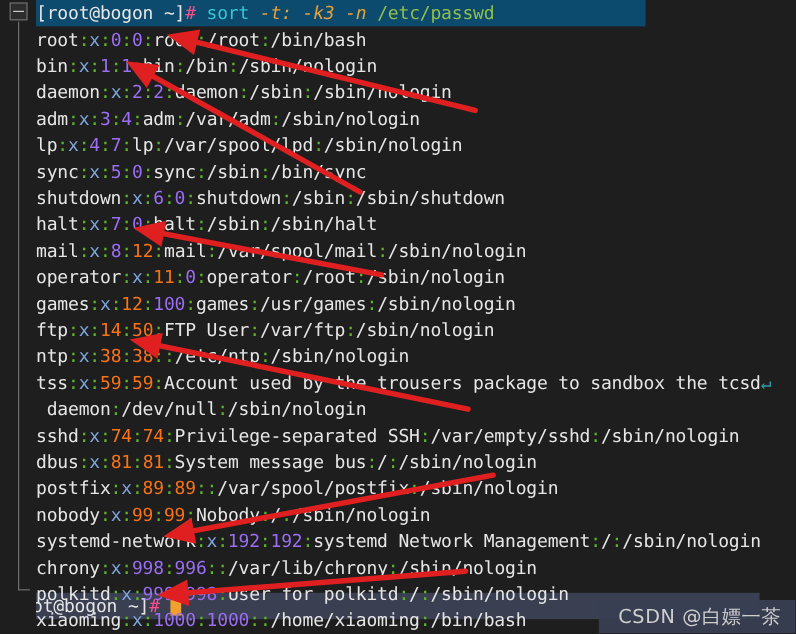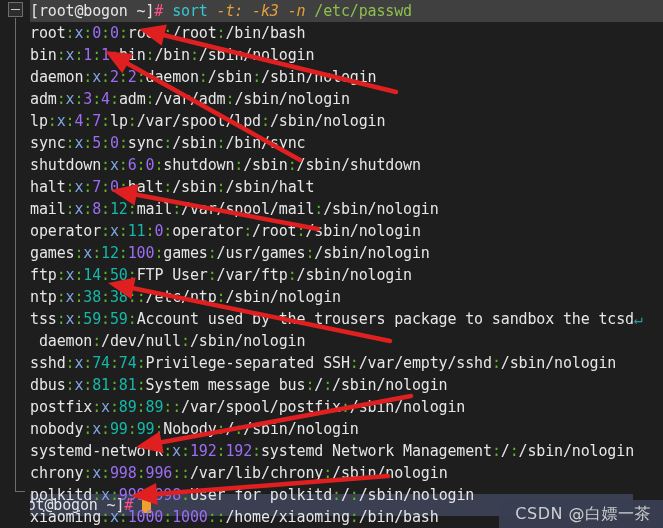--- a/index.html
+++ b/index.html
@@ -75,24 +75,24 @@
   .line {
     height: 22px;
     line-height: 22px;
     font-size: 15px;
     white-space: pre;
     color: #e6e6e6;
     letter-spacing: -0.15px;
   }
 
   .cmdline {
-    background: #404040;
+    background: #0c4a6e;
     margin-left: -30px;
     padding-left: 30px;
-    width: 663px;
+    width: 538px;
     box-sizing: border-box;
   }
 
   .promptline {
     background: #3a3f52;
     margin-left: -30px;
     padding-left: 30px;
     width: 663px;
     box-sizing: border-box;
     position: absolute;
@@ -101,21 +101,21 @@
   }
 
   
   .c-white  { color: #e6e6e6; }
   .c-hash   { color: #ff4f8b; }
   .c-cmd    { color: #35c7d4; }
   .c-opt    { color: #e5a03a; font-style: italic; }
   .c-path   { color: #8ec04c; }
   .c-colon  { color: #5fb527; }
   .c-num    { color: #9b6ef3; }
-  .c-numg   { color: #14b8a6; text-align: right; }
+  .c-numg   { color: #f97316; text-align: right; }
   .c-x      { color: #7ea7e0; }
   .c-wrap   { color: #2e9aa5; }
 
   .cursor {
     display: inline-block;
     width: 9px;
     height: 16px;
     background: #f0a030;
     vertical-align: -3px;
   }

